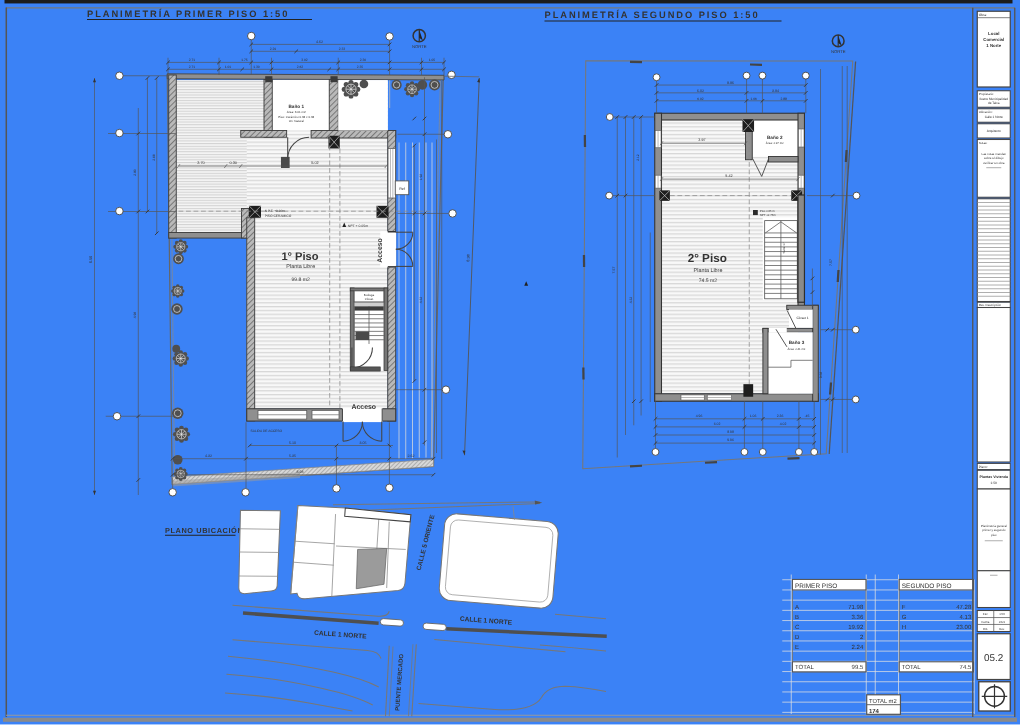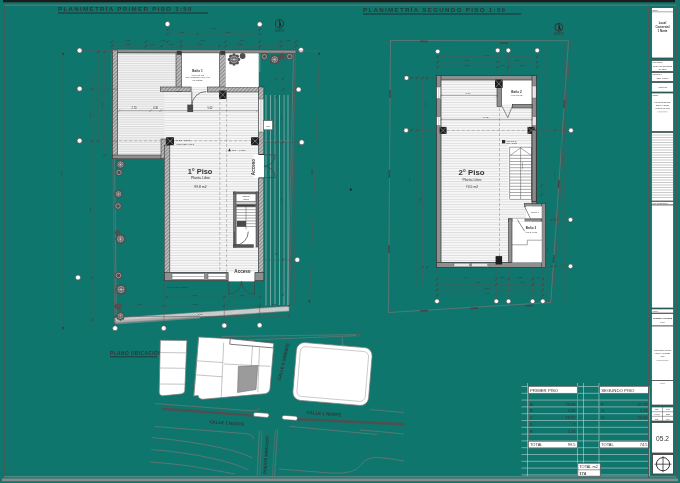--- a/index.html
+++ b/index.html
@@ -1,16 +1,16 @@
 <!DOCTYPE html>
 <html><head>
 <meta charset="utf-8">
 <style>
 html,body{margin:0;padding:0;background:#fff;}
-#page{position:relative;width:680px;height:483px;background:#0f766e;overflow:hidden;
+#page{position:relative;width:680px;height:483px;background:#3b82f6;overflow:hidden;
 font-family:"Liberation Sans", sans-serif;}
 svg{position:absolute;top:0;left:0;}
 text{font-family:"Liberation Sans", sans-serif;fill:#333;}
 </style>
 </head>
 <body>
 <div id="page">
 <svg width="680" height="483" viewBox="0 0 680 483">
 <defs>
 <pattern id="wallhatch" width="2.6" height="2.6" patternUnits="userSpaceOnUse" patternTransform="rotate(45)">

